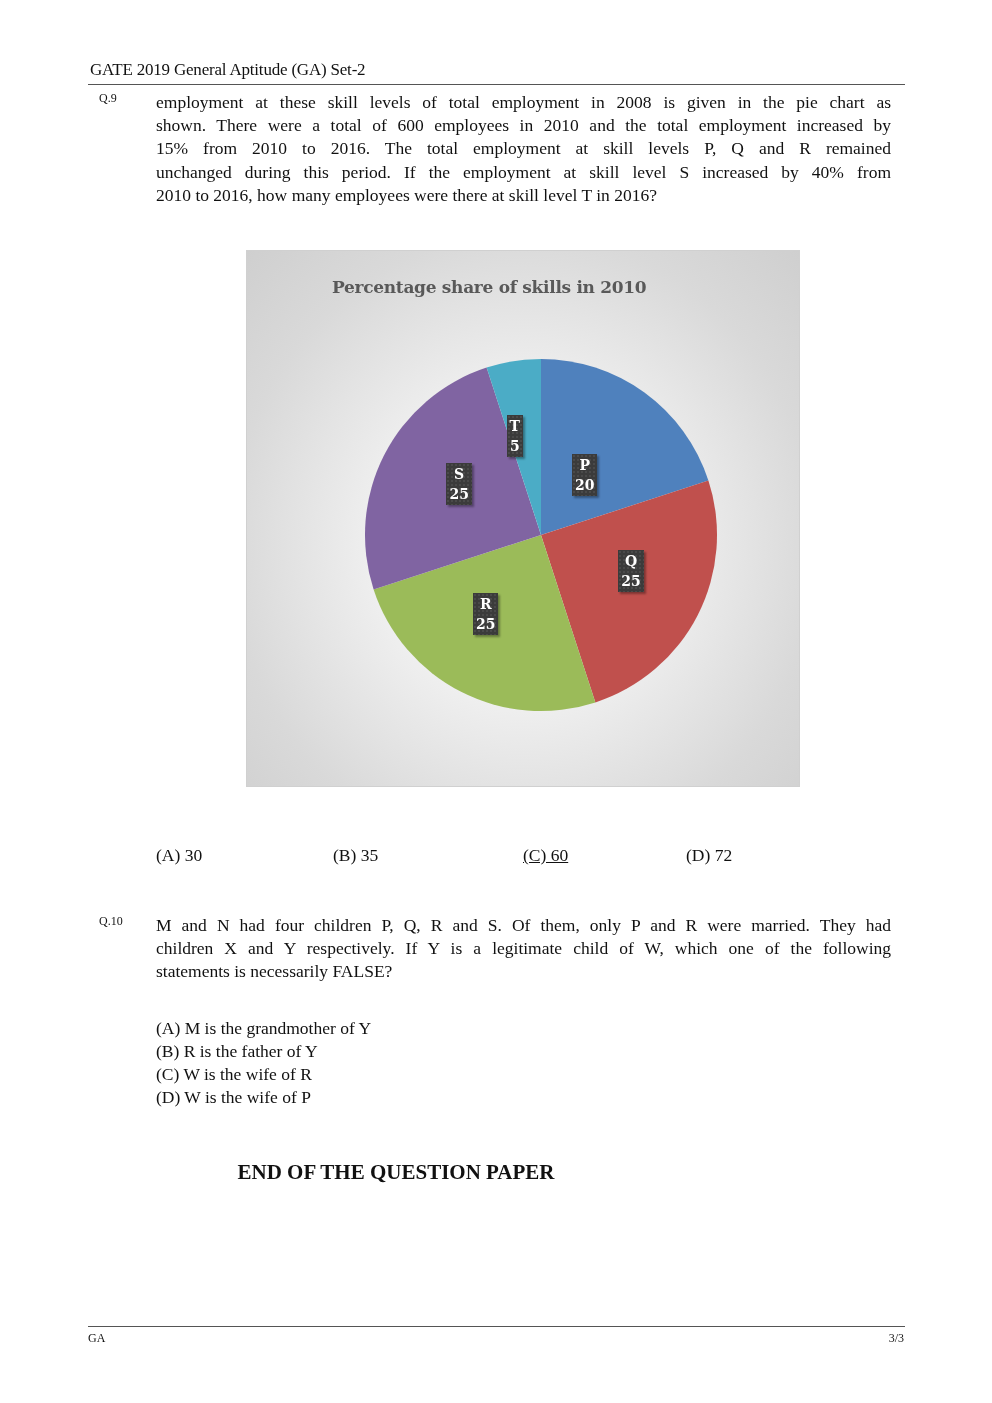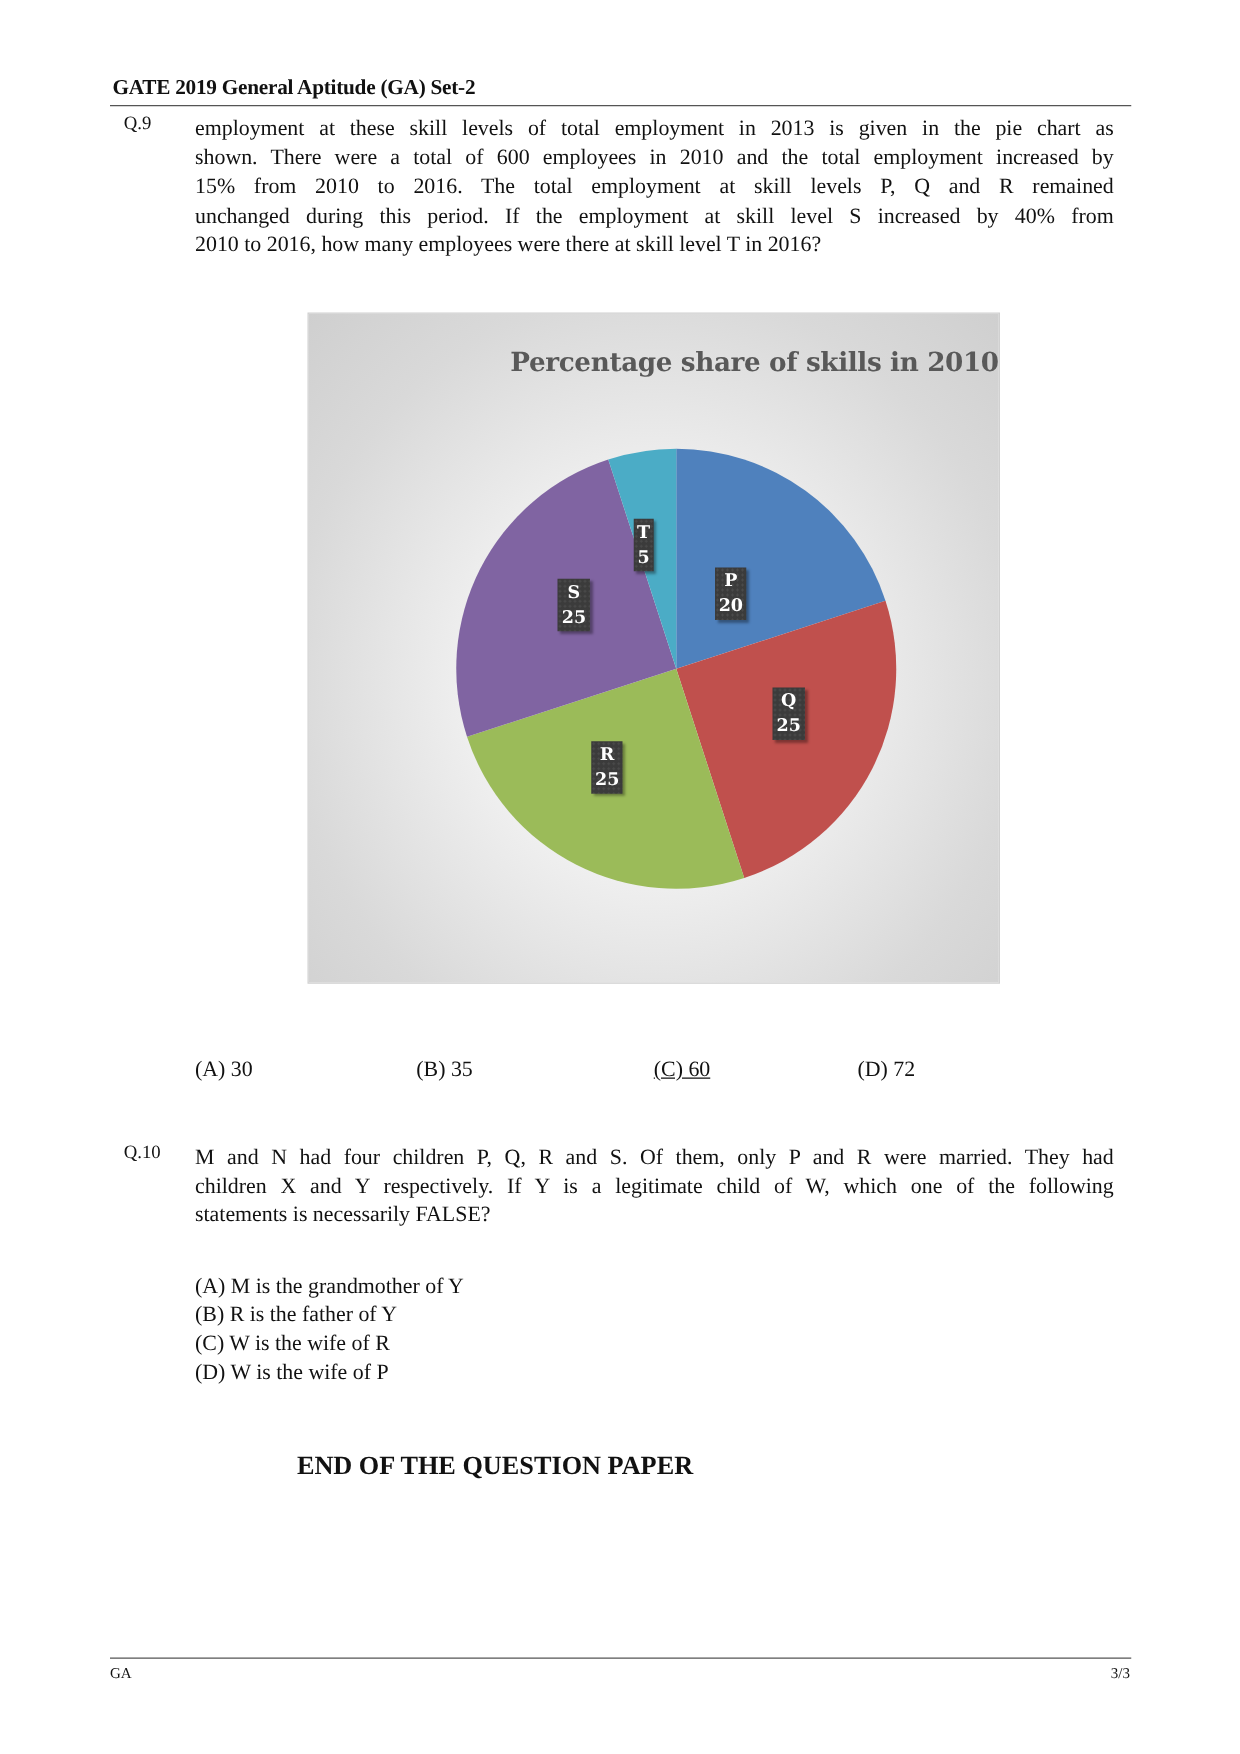--- a/index.html
+++ b/index.html
@@ -1,48 +1,48 @@
 <!DOCTYPE html>
 <html><head>
   <meta charset="utf-8">
   <style>
     html, body { margin: 0; padding: 0; background: #ffffff; }
     body { width: 992px; height: 1403px; position: relative; font-family: "Liberation Serif", serif; color: #111; overflow: hidden; }
-    .header-title { position: absolute; left: 90px; top: 60px; font-weight: bold; font-size: 17px; letter-spacing: -0.2px; }
+    .header-title { position: absolute; left: 90px; top: 60px; font-weight: normal; font-size: 17px; letter-spacing: -0.2px; }
     .header-rule { position: absolute; left: 88px; top: 84px; width: 817px; height: 0; border-top: 1.5px solid #555; }
-    .q-num { position: absolute; font-size: 15px; }
+    .q-num { position: absolute; font-size: 12px; }
     .q-text { position: absolute; left: 156px; width: 735px; font-size: 17.5px; line-height: 23.2px; text-align: justify; }
     .q-text .line { display: block; }
     .justify-line { text-align: justify; text-align-last: justify; }
     .chart-box { position: absolute; left: 246px; top: 250px; width: 554px; height: 537px;
       background: radial-gradient(ellipse at 50% 55%, #ffffff 0%, #f1f1f1 35%, #d9d9d9 75%, #cfcfcf 100%);
       border: 1px solid #d0d0d0; box-sizing: border-box; }
-    .chart-title { position: absolute; left: 0; width: 100%; top: 26px; text-align: right; padding-left: 60px; box-sizing: border-box;
-      font-family: "DejaVu Serif", serif; font-weight: bold; font-size: 21px; color: #595959; letter-spacing: -0.3px; }
+    .chart-title { position: absolute; left: 0; width: 100%; top: 26px; text-align: left; padding-left: 85px; box-sizing: border-box;
+      font-family: "DejaVu Serif", serif; font-weight: bold; font-size: 17px; color: #595959; letter-spacing: -0.3px; }
     .chart-svg { position: absolute; left: 0; top: 0; }
     .lbl { position: absolute; background: #3b3b3b; color: #fff; font-family: "DejaVu Serif", serif; font-weight: bold;
       font-size: 14px; text-align: center; line-height: 20px; padding: 1px 3px; box-shadow: 2px 2px 2px rgba(0,0,0,0.35);
       background-image: radial-gradient(rgba(255,255,255,0.08) 1px, transparent 1px); background-size: 4px 4px; }
     .options-row { position: absolute; top: 845px; left: 156px; font-size: 17.5px; }
     .options-row span { position: absolute; white-space: nowrap; }
     .q10-options { position: absolute; left: 156px; top: 1017px; font-size: 17.5px; line-height: 23px; }
     .end { position: absolute; top: 1160px; left: 0; width: 792px; text-align: center; font-weight: bold; font-size: 21px; }
     .footer-rule { position: absolute; left: 88px; top: 1326px; width: 817px; border-top: 1.3px solid #555; }
     .footer-left { position: absolute; left: 88px; top: 1331px; font-size: 12px; }
     .footer-right { position: absolute; right: 88px; top: 1331px; font-size: 12px; }
   </style>
 </head>
 <body>
 
 <div class="header-title">GATE 2019 General Aptitude (GA) Set-2</div>
 <div class="header-rule"></div>
 
 <div class="q-num" style="left:99px; top:91px;">Q.9</div>
 <div class="q-text" style="top:91px;">
-  <span class="line justify-line">employment at these skill levels of total employment in 2013 is given in the pie chart as</span>
+  <span class="line justify-line">employment at these skill levels of total employment in 2008 is given in the pie chart as</span>
   <span class="line justify-line">shown. There were a total of 600 employees in 2010 and the total employment increased by</span>
   <span class="line justify-line">15% from 2010 to 2016. The total employment at skill levels P, Q and R remained</span>
   <span class="line justify-line">unchanged during this period. If the employment at skill level S increased by 40% from</span>
   <span class="line">2010 to 2016, how many employees were there at skill level T in 2016?</span>
 </div>
 
 <div class="chart-box">
   <svg class="chart-svg" width="554" height="537" id="pie-svg">
       <path d="M294,284 L294,108 A176,176 0 0 1 461.38594686794704,229.61300899000926 Z" fill="#4f81bd"></path>
       <path d="M294,284 L461.38594686794704,229.61300899000926 A176,176 0 0 1 348.38699100999077,451.38594686794704 Z" fill="#c0504d"></path>

